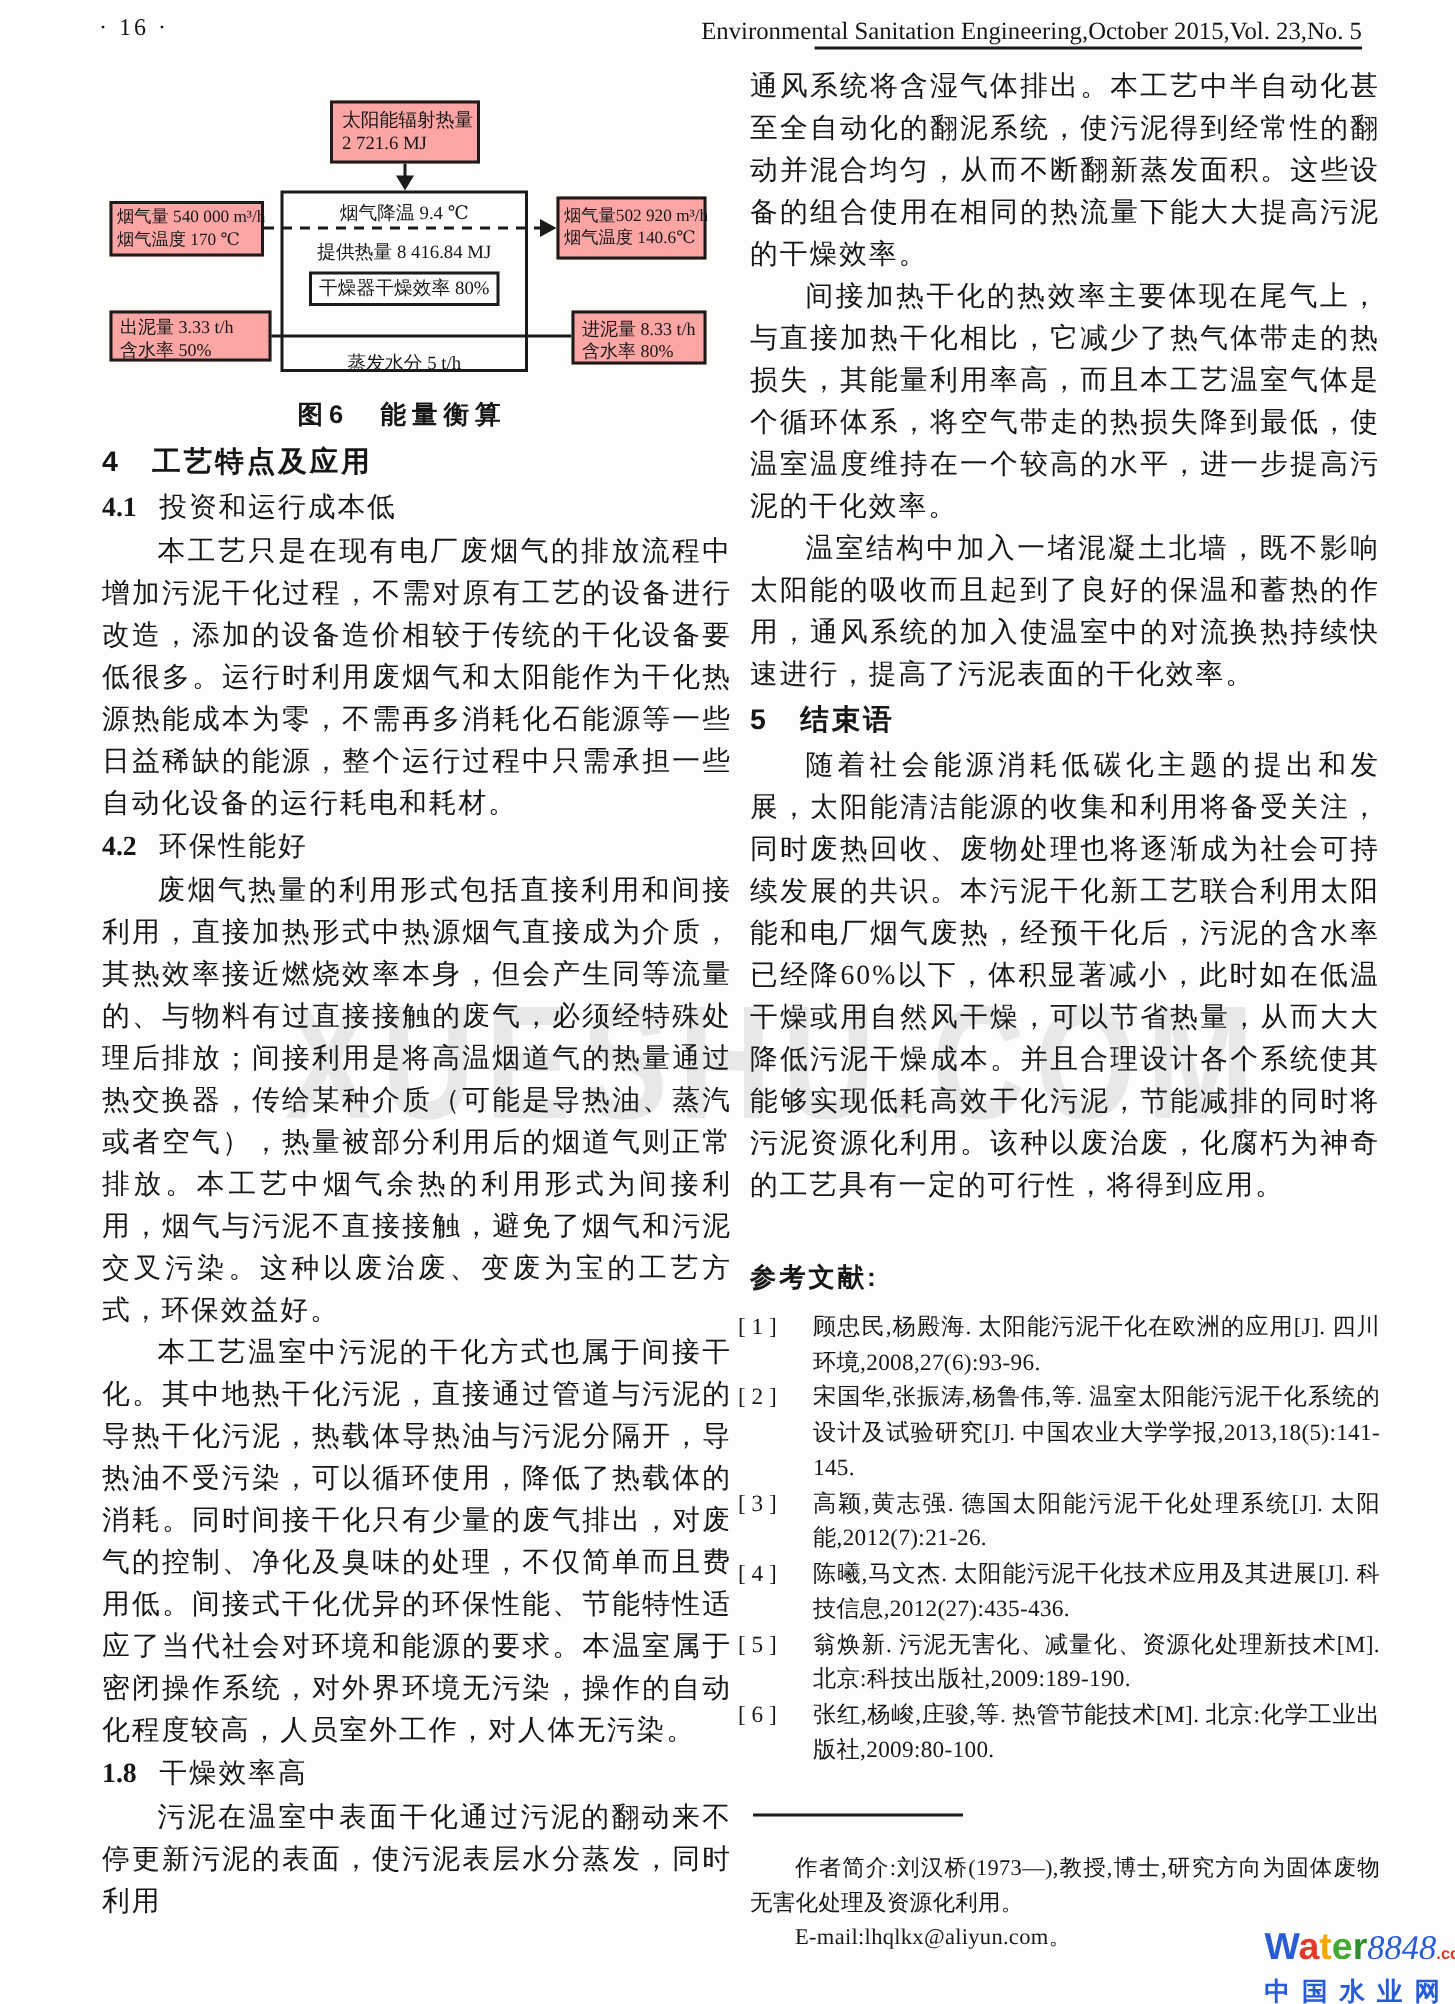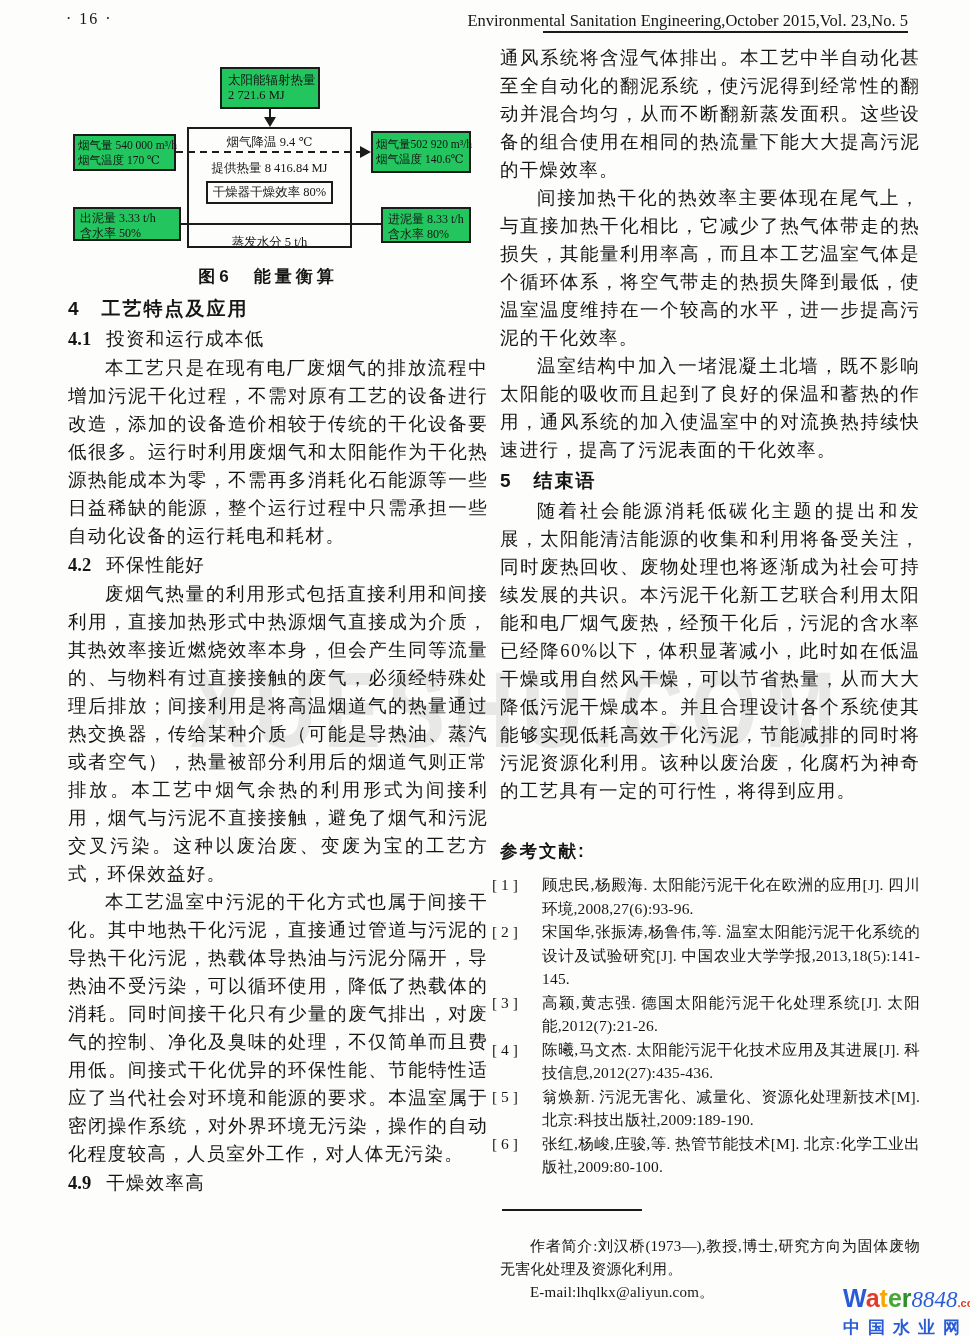--- a/index.html
+++ b/index.html
@@ -25,21 +25,21 @@
   .col-right { left:500px; top:44px; }
   .col p { margin:0; text-indent:2em; }
   .col p.cont { text-indent:0; }
   .h-main { font-family:"Liberation Sans","DejaVu Sans",sans-serif; font-weight:bold;
             font-size:19px; letter-spacing:2px; margin:3px 0 2px; text-indent:0; line-height:28px; }
   .h-sub  { margin:1px 0; text-indent:0; line-height:28px; }
   .h-sub .num { font-weight:bold; margin-right:15px; letter-spacing:0; }
   
   .figure { position:relative; width:420px; height:232px; letter-spacing:0; line-height:normal;
             text-align:left; font-size:12.5px; }
-  .fbox { position:absolute; border:2px solid #1b1b1b; box-sizing:border-box; background:#22c55e; }
+  .fbox { position:absolute; border:2px solid #1b1b1b; box-sizing:border-box; background:#fca5a5; }
   .fbox .bl { display:block; white-space:nowrap; line-height:15px; }
   .fb-solar      { left:152px; top:7px;   width:100px; height:42px; padding:4px 0 0 6px; }
   .fb-central    { left:119px; top:67px;  width:165px; height:121px; background:transparent; }
   .fb-flue-in    { left:5px;   top:74px;  width:103px; height:37px; padding:2px 0 0 3px; font-size:11.5px; }
   .fb-flue-out   { left:303px; top:71px;  width:100px; height:42px; padding:4px 0 0 3px; font-size:11.5px; }
   .fb-sludge-out { left:5px;   top:147px; width:108px;  height:34px; padding:2px 0 0 5px; font-size:12px; }
   .fb-sludge-in  { left:313px; top:147px; width:90px;  height:36px; padding:3px 0 0 5px; font-size:12px; }
   .ct { position:absolute; left:0; right:0; text-align:center; white-space:nowrap; }
   .ct1 { top:5px; }
   .ct2 { top:31px; }
@@ -140,21 +140,22 @@
 
     <div class="h-main">4　工艺特点及应用</div>
 
     <div class="h-sub"><span class="num">4.1</span><span>投资和运行成本低</span></div>
     <p>本工艺只是在现有电厂废烟气的排放流程中增加污泥干化过程，不需对原有工艺的设备进行改造，添加的设备造价相较于传统的干化设备要低很多。运行时利用废烟气和太阳能作为干化热源热能成本为零，不需再多消耗化石能源等一些日益稀缺的能源，整个运行过程中只需承担一些自动化设备的运行耗电和耗材。</p>
 
     <div class="h-sub"><span class="num">4.2</span><span>环保性能好</span></div>
     <p>废烟气热量的利用形式包括直接利用和间接利用，直接加热形式中热源烟气直接成为介质，其热效率接近燃烧效率本身，但会产生同等流量的、与物料有过直接接触的废气，必须经特殊处理后排放；间接利用是将高温烟道气的热量通过热交换器，传给某种介质（可能是导热油、蒸汽或者空气），热量被部分利用后的烟道气则正常排放。本工艺中烟气余热的利用形式为间接利用，烟气与污泥不直接接触，避免了烟气和污泥交叉污染。这种以废治废、变废为宝的工艺方式，环保效益好。</p>
     <p>本工艺温室中污泥的干化方式也属于间接干化。其中地热干化污泥，直接通过管道与污泥的导热干化污泥，热载体导热油与污泥分隔开，导热油不受污染，可以循环使用，降低了热载体的消耗。同时间接干化只有少量的废气排出，对废气的控制、净化及臭味的处理，不仅简单而且费用低。间接式干化优异的环保性能、节能特性适应了当代社会对环境和能源的要求。本温室属于密闭操作系统，对外界环境无污染，操作的自动化程度较高，人员室外工作，对人体无污染。</p>
 
-    <div class="h-sub"><span class="num">4.9</span><span>干燥效率高</span></div>
+    <div class="h-sub"><span class="num">1.8</span><span>干燥效率高</span></div>
+    <p>污泥在温室中表面干化通过污泥的翻动来不停更新污泥的表面，使污泥表层水分蒸发，同时利用</p>
   </div>
 
   <div class="col col-right">
     <p class="cont">通风系统将含湿气体排出。本工艺中半自动化甚至全自动化的翻泥系统，使污泥得到经常性的翻动并混合均匀，从而不断翻新蒸发面积。这些设备的组合使用在相同的热流量下能大大提高污泥的干燥效率。</p>
     <p>间接加热干化的热效率主要体现在尾气上，与直接加热干化相比，它减少了热气体带走的热损失，其能量利用率高，而且本工艺温室气体是个循环体系，将空气带走的热损失降到最低，使温室温度维持在一个较高的水平，进一步提高污泥的干化效率。</p>
     <p>温室结构中加入一堵混凝土北墙，既不影响太阳能的吸收而且起到了良好的保温和蓄热的作用，通风系统的加入使温室中的对流换热持续快速进行，提高了污泥表面的干化效率。</p>
 
     <div class="h-main">5　结束语</div>
     <p>随着社会能源消耗低碳化主题的提出和发展，太阳能清洁能源的收集和利用将备受关注，同时废热回收、废物处理也将逐渐成为社会可持续发展的共识。本污泥干化新工艺联合利用太阳能和电厂烟气废热，经预干化后，污泥的含水率已经降60%以下，体积显著减小，此时如在低温干燥或用自然风干燥，可以节省热量，从而大大降低污泥干燥成本。并且合理设计各个系统使其能够实现低耗高效干化污泥，节能减排的同时将污泥资源化利用。该种以废治废，化腐朽为神奇的工艺具有一定的可行性，将得到应用。</p>
 

